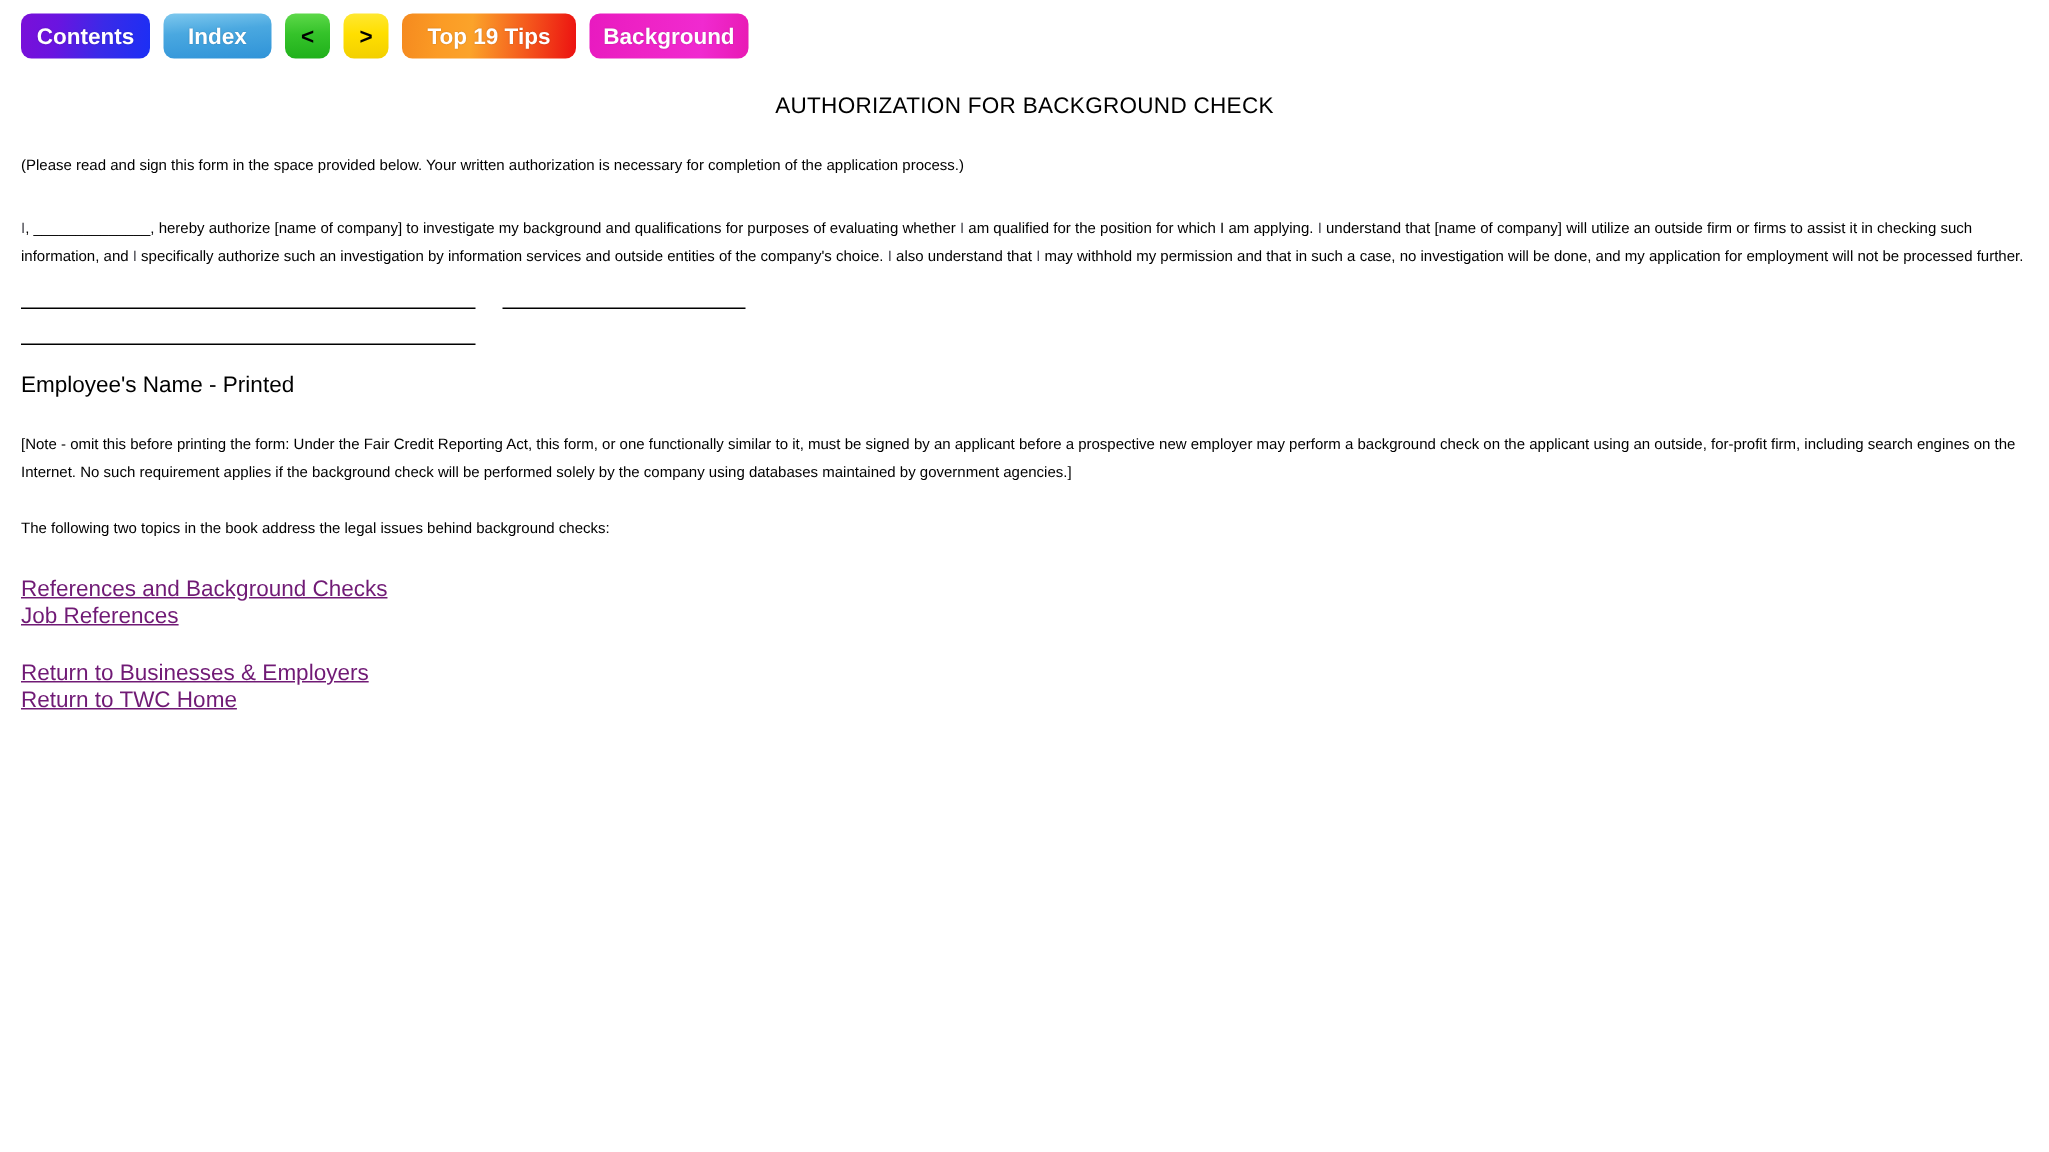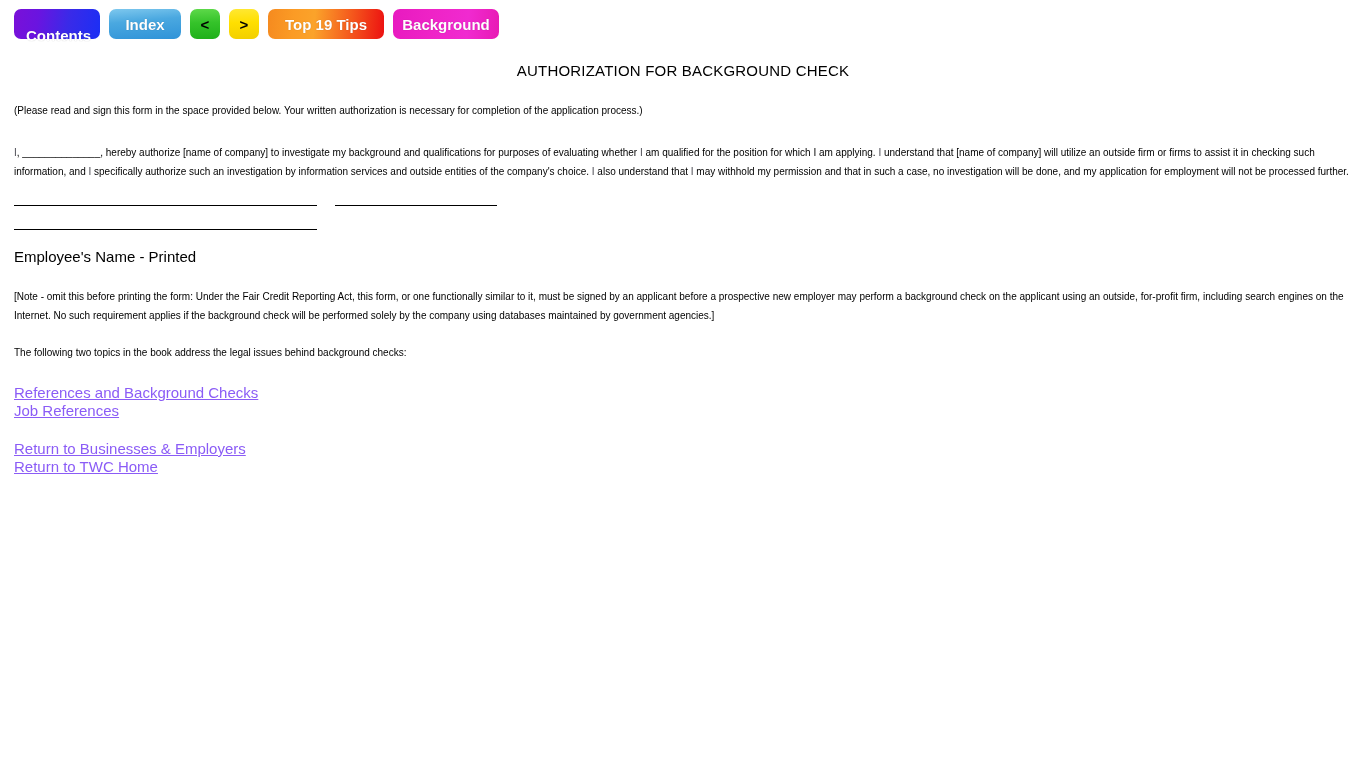--- a/index.html
+++ b/index.html
@@ -39,21 +39,21 @@
     margin-right: 9px;
     box-sizing: border-box;
     cursor: pointer;
     text-shadow: 0 0 1px rgba(0,0,0,.25);
     border: none;
     font-family: "Liberation Sans", sans-serif;
   }
   .btn-contents {
     background: linear-gradient(100deg, #7a10d8 0%, #6a14e0 28%, #3a2ae8 62%, #1b2ff5 100%);
     width: 86px;
-    padding: 12px;
+    padding: 0;
   }
   .btn-index {
     background: linear-gradient(175deg, #7ec8ee 0%, #4aa8e0 40%, #2f93d8 100%);
     width: 72px;
     padding: 0;
   }
   .btn-prev, .btn-next {
     width: 30px;
     padding: 0;
     color: #000000;
@@ -123,21 +123,21 @@
   }
   .label-sig { display: inline-block; width: 292px; }
   .label-date { display: inline-block; }
 
   .links {
     margin: 22px 0 0 0;
     line-height: 18px;
   }
   .links.second { margin-top: 20px; }
   .links a {
-    color: #8b5cf6;
+    color: #701a75;
     font-size: 15px;
     display: block;
     width: max-content;
     cursor: pointer;
   }
 </style>
 </head>
 <body>
 
 <div class="navbar">

